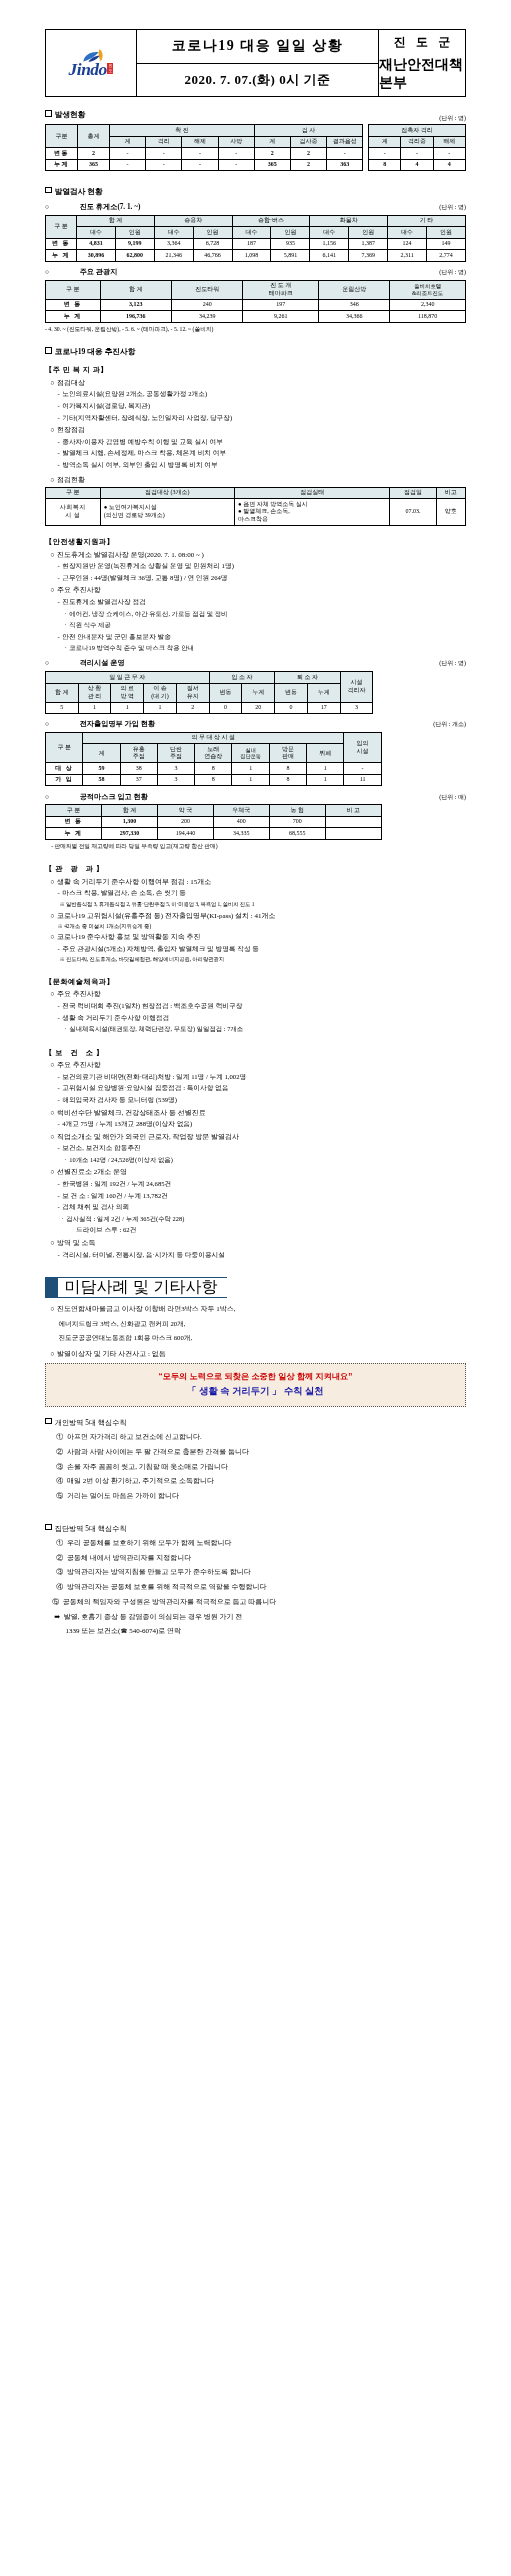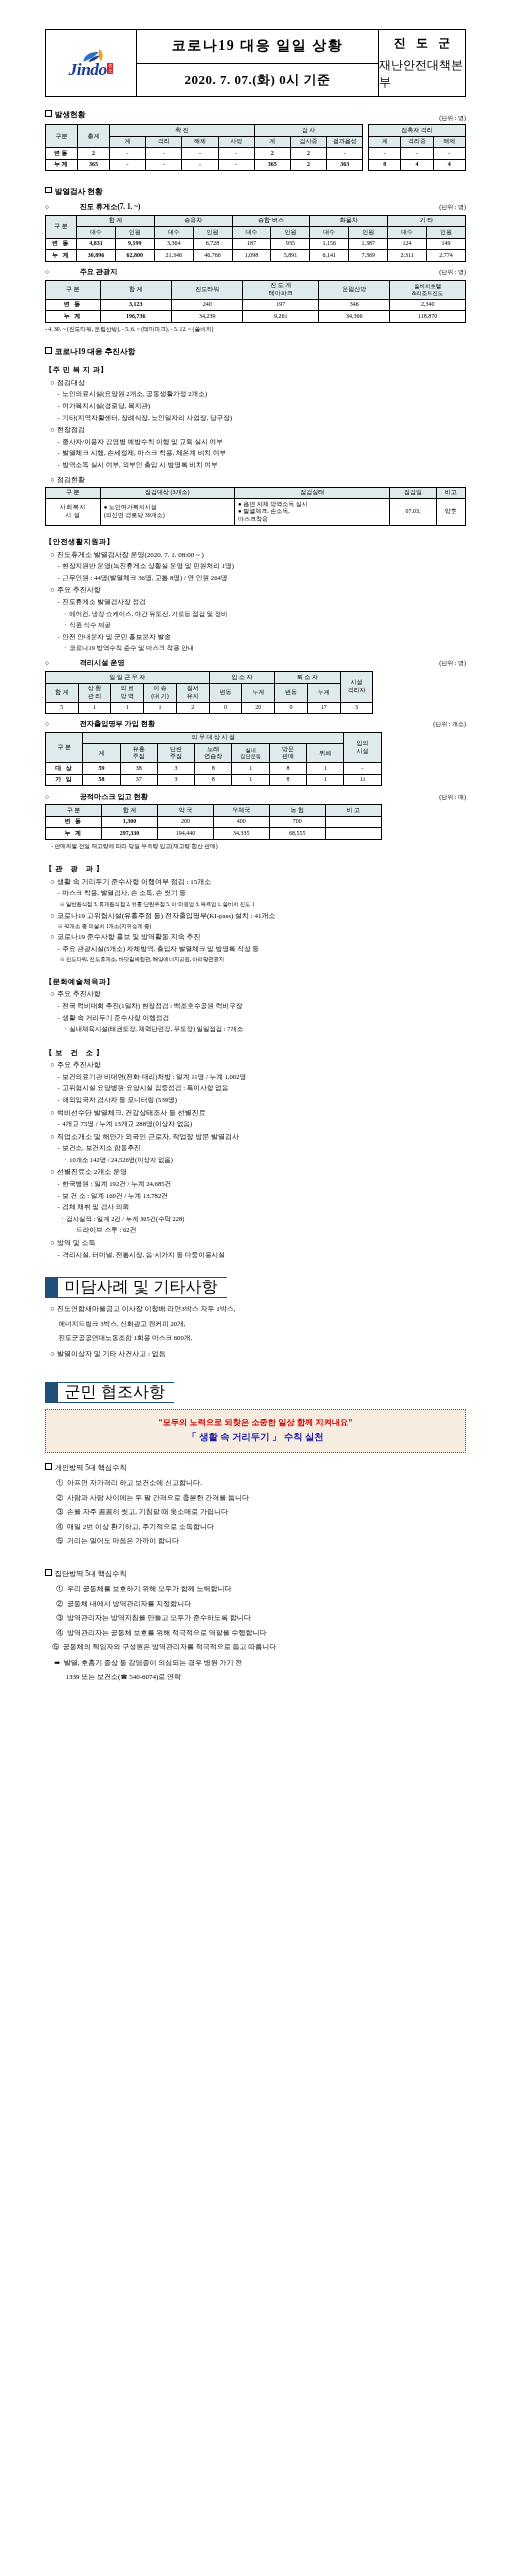--- a/index.html
+++ b/index.html
@@ -103,22 +103,22 @@
     justify-content: center;
   }
   .mast-org-name {
     font-size: 12px;
     font-weight: bold;
     letter-spacing: 3.6px;
     padding-left: 3.6px;
     margin-bottom: 4.6px;
   }
   .mast-org-sub {
-    font-size: 12px;
-    font-weight: normal;
+    font-size: 14px;
+    font-weight: bold;
     letter-spacing: 0px;
   }
 
   
   .content { margin: 0 45px; }
 
   .sec-head {
     font-size: 7.7px;
     font-weight: bold;
     margin: 13.4px 0 3.1px 0;
@@ -948,26 +948,20 @@
         <span class="mk">○</span>
         <span>진도연합새마을금고 이사장 이창배 라면3박스 자두 1박스,</span>
       </div>
     <div class="plainline" style="margin-left:13.4px;margin-top:5.7px">에너지드링크 3박스, 신화광고 캔커피 20개,</div>
     <div class="plainline" style="margin-left:13.4px;margin-top:5.7px">진도군공공연대노동조합 1회용 마스크 600개,</div>
     <div class="lvl1" style="margin-top:5.7px">
         <span class="mk">○</span>
         <span>발열이상자 및 기타 사건사고 : 없음</span>
       </div>
 
-    <div class="banner" style="margin-top:23px">
-      <div class="bar"></div>
-      <div class="txtbox" style="min-width:100px">
-        <span class="txt">군민 협조사항</span>
-      </div>
-    </div>
 
     <div class="slogan">
       <div class="l1">“모두의 노력으로 되찾은 소중한 일상 함께 지켜내요”</div>
       <div class="l2">「 생활 속 거리두기 」 수칙 실천</div>
     </div>
 
     <div class="rules-head">
       <span class="box-bullet"></span>
       <span>개인방역 5대 핵심수칙</span>
     </div>

